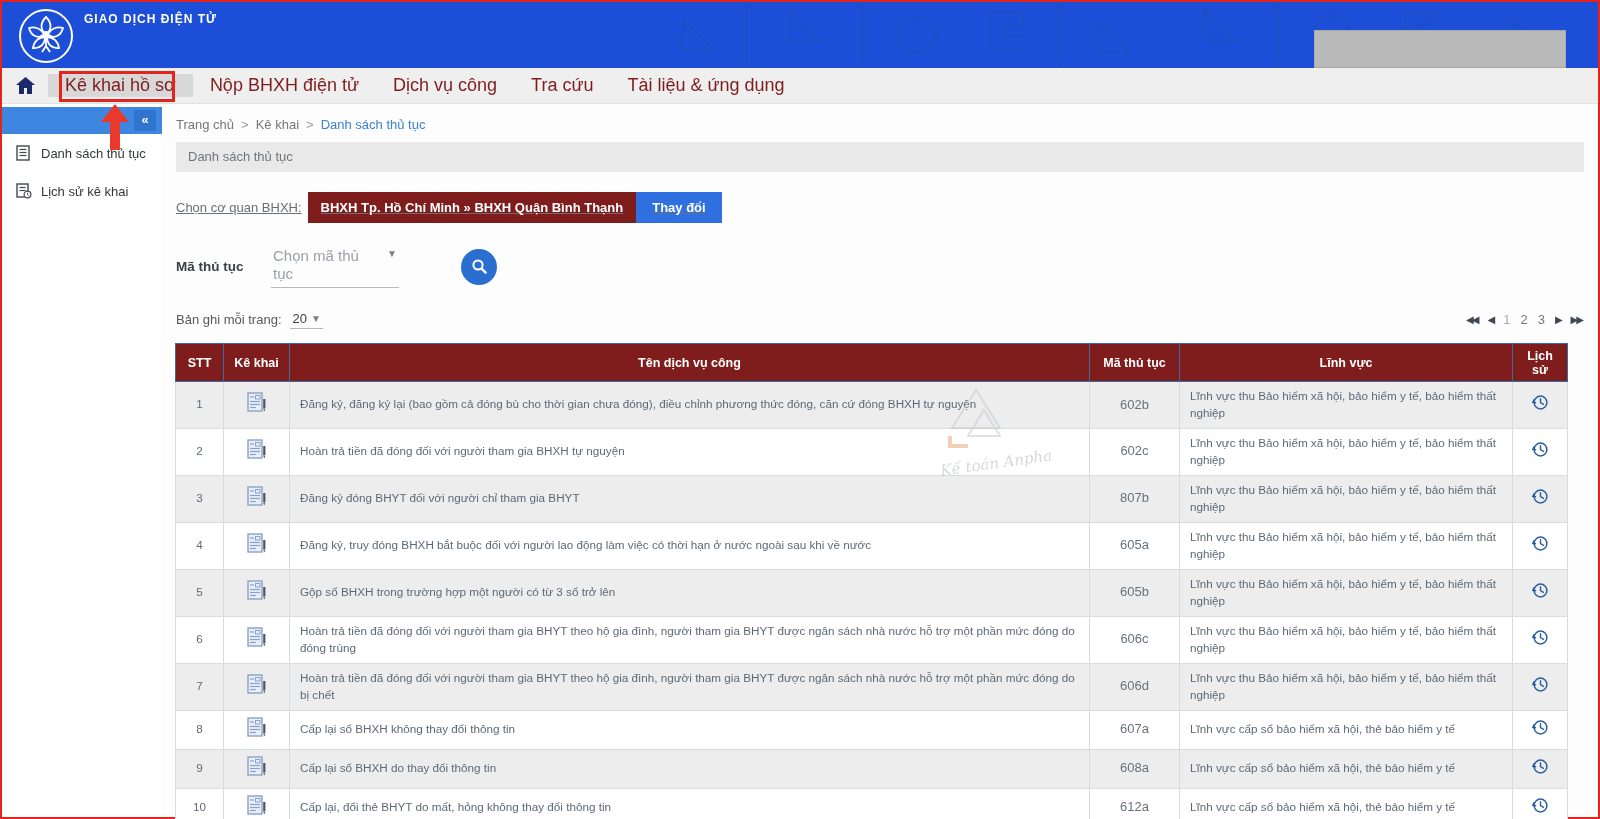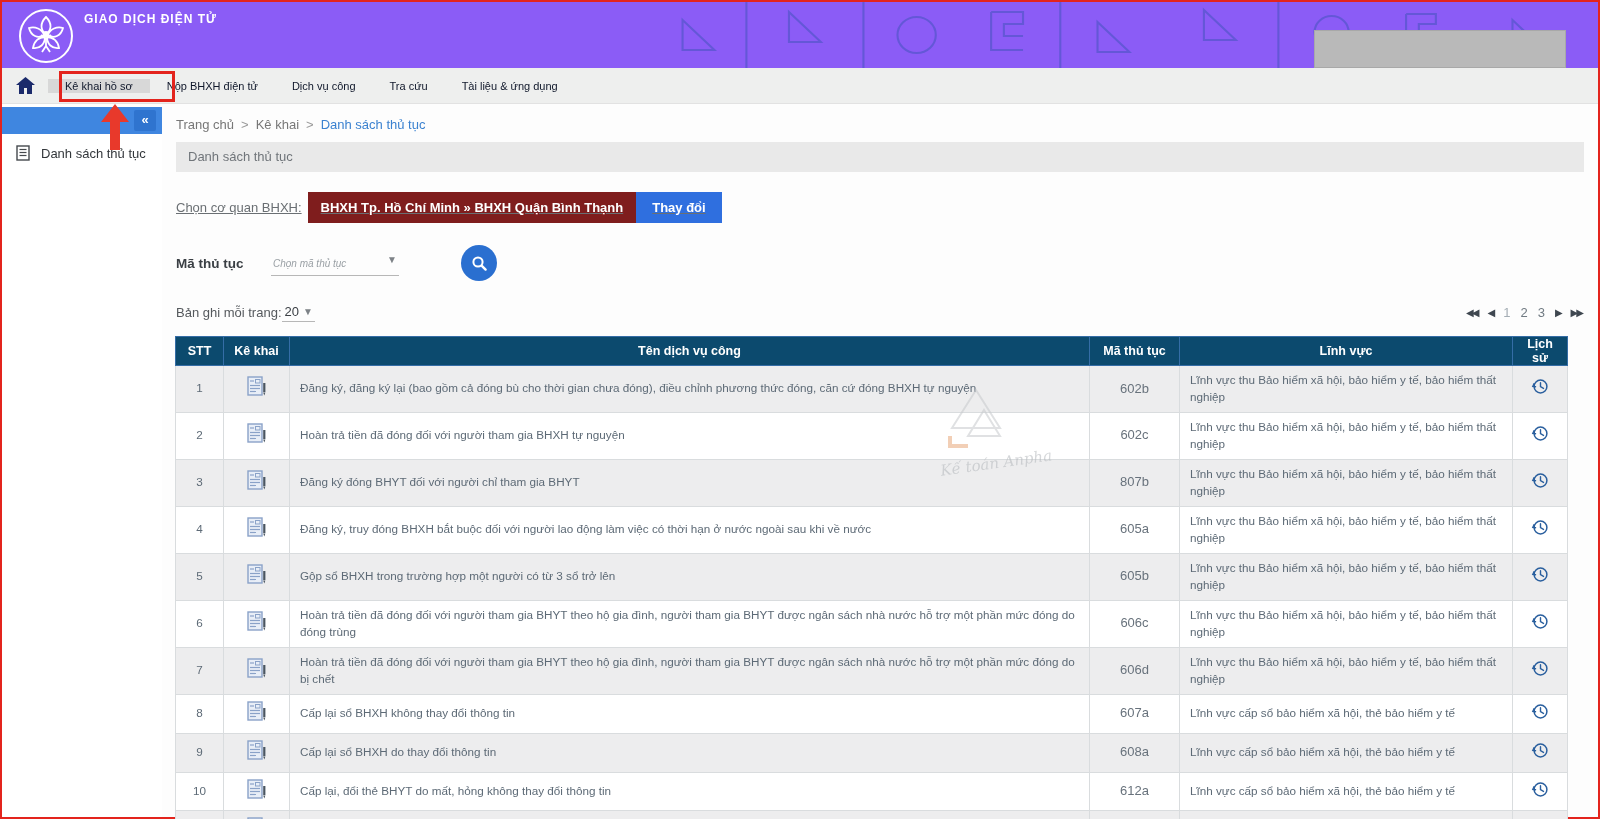--- a/index.html
+++ b/index.html
@@ -1,32 +1,32 @@
 <!DOCTYPE html>
 <html lang="vi"><head>
 <meta charset="utf-8">
 <style>
   * { margin:0; padding:0; box-sizing:border-box; }
   html,body { width:1600px; height:819px; font-family:"Liberation Sans","DejaVu Sans",sans-serif; background:#fff; }
   #page { position:relative; width:1600px; height:819px; overflow:hidden; background:#fdfdfd;
           box-shadow: inset 0 0 0 2px #e3241d; }
 
   
-  .banner { position:absolute; left:2px; top:2px; right:2px; height:66px; background:#8b5cf6; overflow:hidden; }
+  .banner { position:absolute; left:2px; top:2px; right:2px; height:66px; background:#1d4ed8; overflow:hidden; }
   .banner-pattern { position:absolute; right:0; top:0; height:100%; width:60%; opacity:.35; }
   .logo-wrap { position:absolute; left:16px; top:6px; width:56px; height:56px; }
   .banner-titles { position:absolute; left:82px; top:10px; color:#fff; }
   .banner-sub { font-size:12px; font-weight:bold; letter-spacing:1px; }
   .banner-main { font-size:21px; font-weight:bold; letter-spacing:.5px; margin-top:3px; }
   .redacted { position:absolute; right:32px; top:28px; width:252px; height:38px; background:#b9b9b9; border:1px solid #a8a8a8; }
 
   
   .navbar { position:absolute; left:2px; top:68px; right:2px; height:36px; background:#eeefee; display:flex; align-items:center; border-bottom:1px solid #e2e2e2; }
   .home-btn { width:46px; display:flex; justify-content:center; align-items:center; cursor:pointer; }
-  .nav-item { padding:1px 17px; font-size:11px; color:#0f172a; cursor:pointer; white-space:nowrap; }
+  .nav-item { padding:1px 17px; font-size:18px; color:#7f1d1d; cursor:pointer; white-space:nowrap; }
   .nav-item.active { background:#d8d8d8; }
   .red-box { position:absolute; left:57px; top:3px; width:116px; height:31px; border:3px solid #e3241d; pointer-events:none; }
   .red-arrow { position:absolute; left:98px; top:104px; width:34px; height:46px; pointer-events:none; z-index:50; }
   .red-arrow .head { position:absolute; left:3px; top:0; width:0; height:0; border-left:14px solid transparent; border-right:14px solid transparent; border-bottom:18px solid #e8392b; }
   .red-arrow .shaft { position:absolute; left:12px; top:16px; width:10px; height:30px; background:#e8392b; }
 
   
   .sidebar { position:absolute; left:2px; top:104px; width:160px; bottom:2px; background:#fff; }
   .sidebar-bar { margin-top:3px; height:27px; background:#3f86e0; position:relative; }
   .collapse-btn { position:absolute; right:6px; top:3px; width:22px; height:21px; background:#2f74cf; color:#fff; font-size:13px; font-weight:bold; text-align:center; line-height:20px; cursor:pointer; border-radius:2px; }
@@ -41,35 +41,35 @@
   .crumb-sep { color:#999; }
   .panel-title { margin:10px 14px 0 14px; height:30px; background:#e9e9e9; color:#70757a; font-size:13px; line-height:30px; padding-left:12px; }
 
   .agency-row { margin:20px 14px 0 14px; display:flex; align-items:center; font-size:13px; color:#6a6f73;text-decoration:underline; }
   .agency-badge { margin-left:6px; background:#7f1d1d; color:#fff; font-weight:bold; font-size:13px; padding:8px 13px; cursor:default; }
   .change-btn { background:#2f6fdf; color:#fff; font-weight:bold; font-size:13px; padding:8px 16px; cursor:pointer; }
 
   .code-row { margin:22px 14px 0 14px; display:flex; align-items:center; }
   .code-label { font-size:13.5px; font-weight:bold; color:#3a3f44; width:95px; }
   .select-box { position:relative; width:128px; border-bottom:1px solid #b7b7b7; padding:2px 16px 4px 2px; cursor:pointer; }
-  .select-placeholder { font-size:10px; font-style:italic; color:#9aa0a5; }
+  .select-placeholder { font-size:15px; color:#9aa0a5; }
   .select-caret { position:absolute; right:2px; top:3px; font-size:10px; color:#7d8287; }
   .search-btn { margin-left:62px; width:36px; height:36px; border-radius:50%; background:#2a6fd0; display:flex; align-items:center; justify-content:center; cursor:pointer; border:none; }
 
   .list-controls { margin:22px 16px 0 14px; display:flex; justify-content:space-between; align-items:center; }
-  .per-page { font-size:13px; color:#55595d; display:flex; align-items:center; gap:0; }
+  .per-page { font-size:13px; color:#55595d; display:flex; align-items:center; gap:8px; }
   .per-page-select { position:relative; border-bottom:1px solid #b7b7b7; padding:1px 16px 2px 3px; cursor:pointer; font-size:13px; color:#3a3f44; }
   .pagination { display:flex; align-items:center; gap:10px; font-size:13px; color:#3f4750; }
   .pg-arrow { cursor:pointer; font-size:10px; letter-spacing:-2px; color:#3f4750; }
   .pg-page { cursor:pointer; color:#707a82; }
   .pg-page.current { color:#a4adb4; cursor:default; }
 
   
   table { border-collapse:collapse; table-layout:fixed; width:1392px; margin:14px 0 0 13px; background:#fff; }
-  thead th { background:#0c4a6e; color:#fff; font-size:12.5px; font-weight:bold; height:29px; border:1px solid #356da6; text-align:center; padding:0 6px; }
+  thead th { background:#7f1d1d; color:#fff; font-size:12.5px; font-weight:bold; height:38px; border:1px solid #356da6; text-align:center; padding:0 6px; }
   tbody td { border:1px solid #d9dcde; font-size:11.7px; color:#5d6a76; padding:6px 10px; vertical-align:middle; line-height:1.45; }
   tbody tr { height:34px; }
   tbody tr:nth-child(odd) { background:#ededee; }
   tbody tr:nth-child(even) { background:#ffffff; }
   td.c-stt, td.c-code, td.c-icon, td.c-hist { text-align:center; }
   td.c-code { color:#68727c; font-size:13px; }
   .col-stt { width:48px; } .col-ke { width:66px; } .col-name { width:800px; }
   .col-code { width:90px; } .col-field { width:333px; } .col-hist { width:55px; }
   .icon-btn { display:inline-block; cursor:pointer; line-height:0; }
 
@@ -144,20 +144,30 @@
     </div>
     <div class="side-item">
       <svg width="16" height="16" viewBox="0 0 16 16">
         <rect x="1" y="1" width="12" height="14" fill="#fff" stroke="#45494d" stroke-width="1.4"></rect>
         <line x1="3.5" y1="4.5" x2="10.5" y2="4.5" stroke="#45494d" stroke-width="1.2"></line>
         <line x1="3.5" y1="7.5" x2="10.5" y2="7.5" stroke="#45494d" stroke-width="1.2"></line>
         <line x1="3.5" y1="10.5" x2="10.5" y2="10.5" stroke="#45494d" stroke-width="1.2"></line>
       </svg>
       <span>Danh sách thủ tục</span>
     </div>
+    <div class="side-item">
+      <svg width="16" height="16" viewBox="0 0 16 16">
+        <rect x="1" y="1" width="11" height="13" fill="#fff" stroke="#45494d" stroke-width="1.4"></rect>
+        <line x1="3.5" y1="4.5" x2="9.5" y2="4.5" stroke="#45494d" stroke-width="1.2"></line>
+        <line x1="3.5" y1="7.5" x2="9.5" y2="7.5" stroke="#45494d" stroke-width="1.2"></line>
+        <circle cx="11.5" cy="11.5" r="3.4" fill="#fff" stroke="#45494d" stroke-width="1.2"></circle>
+        <path d="M11.5 9.8 v1.8 l1.3 .8" fill="none" stroke="#45494d" stroke-width="1"></path>
+      </svg>
+      <span>Lịch sử kê khai</span>
+    </div>
   </div>
 
   <div class="main">
     <div class="breadcrumb">
       <span class="crumb">Trang chủ</span>
       <span class="crumb-sep">&gt;</span>
       <span class="crumb">Kê khai</span>
       <span class="crumb-sep">&gt;</span>
       <span class="crumb current">Danh sách thủ tục</span>
     </div>

